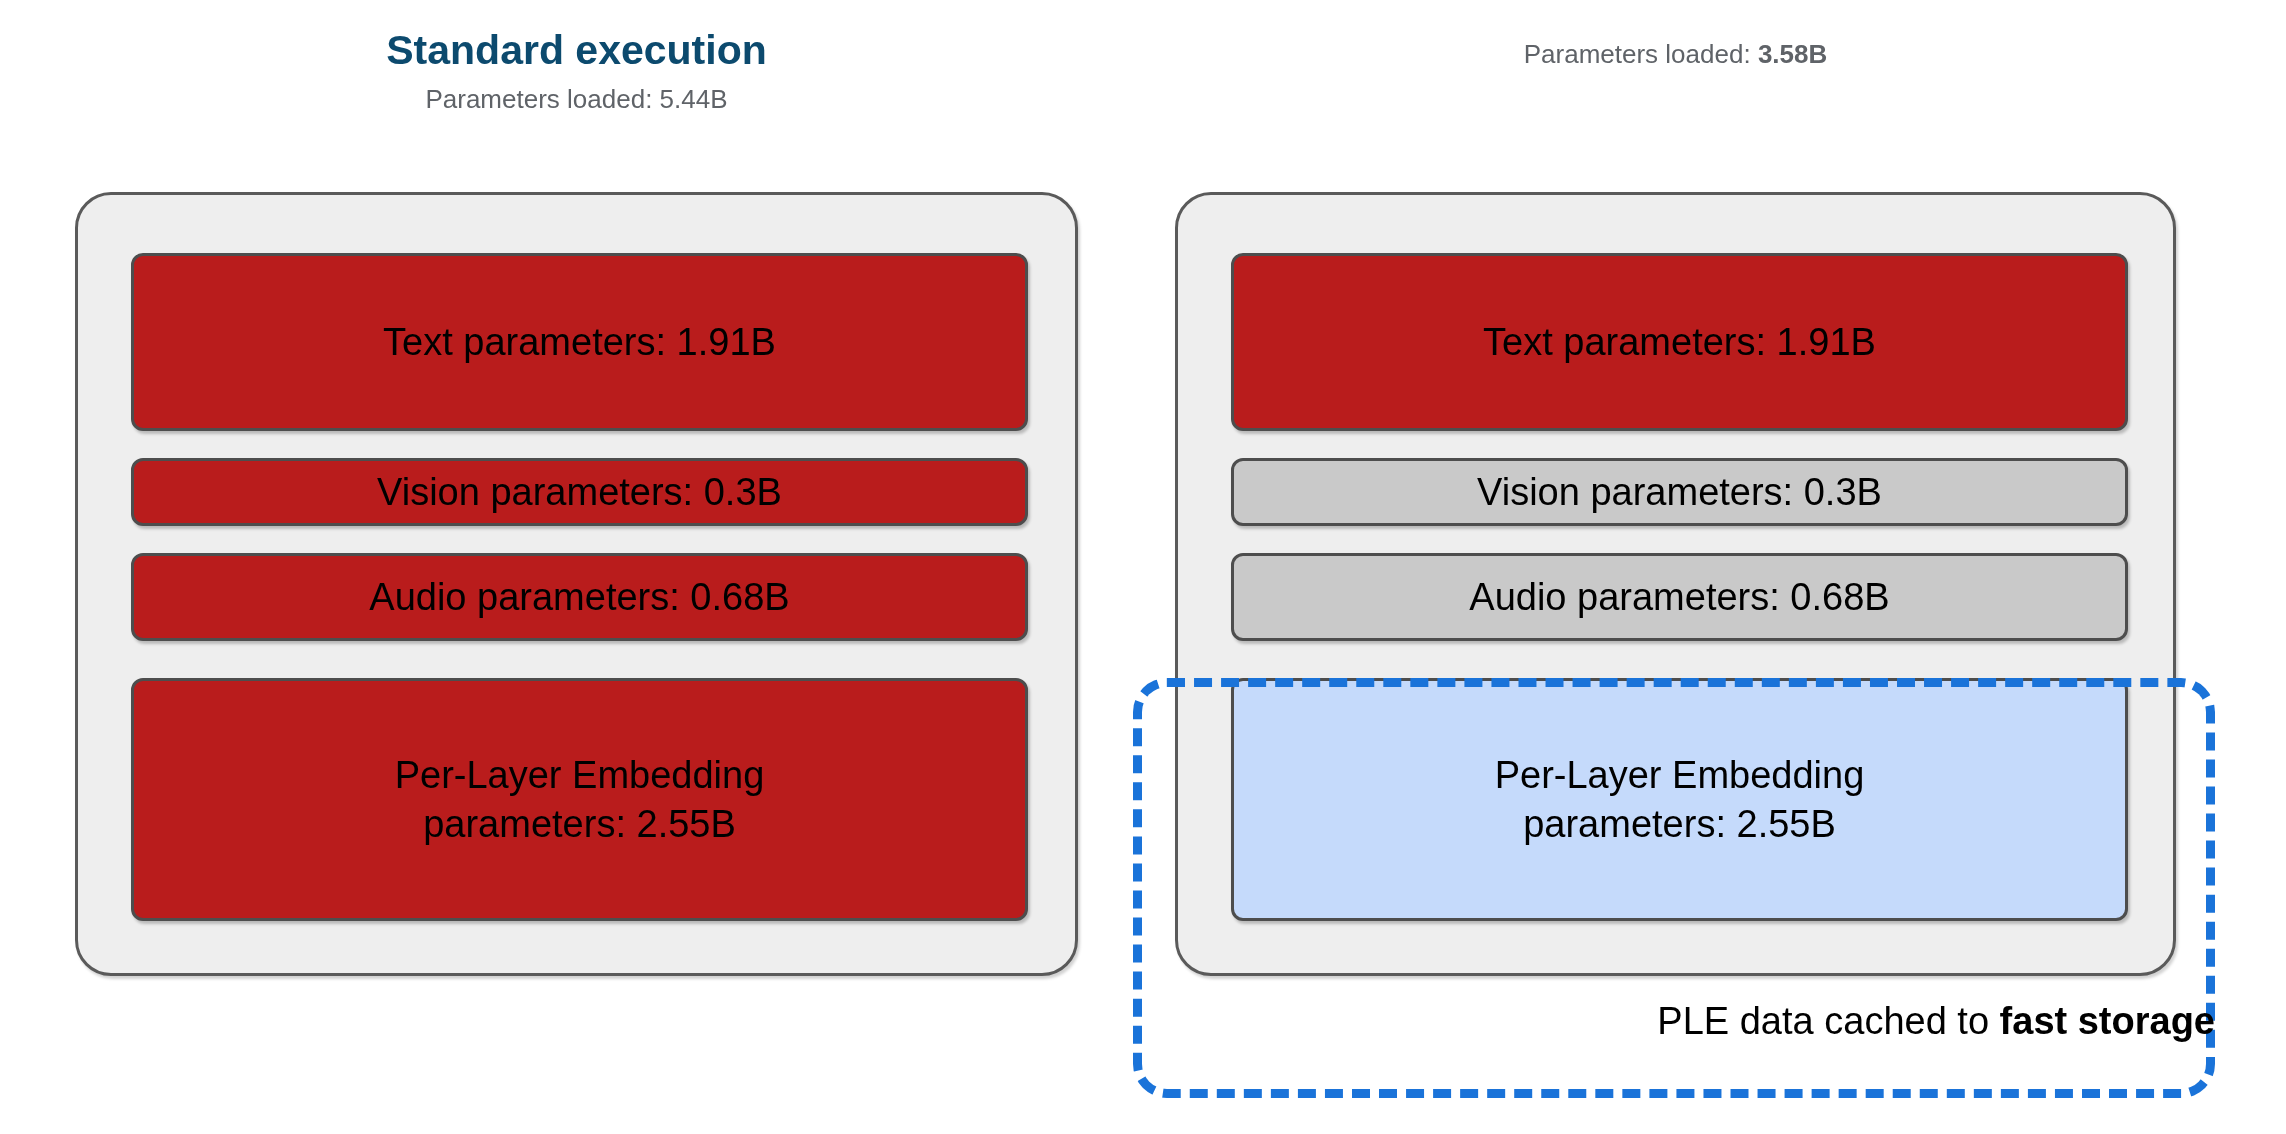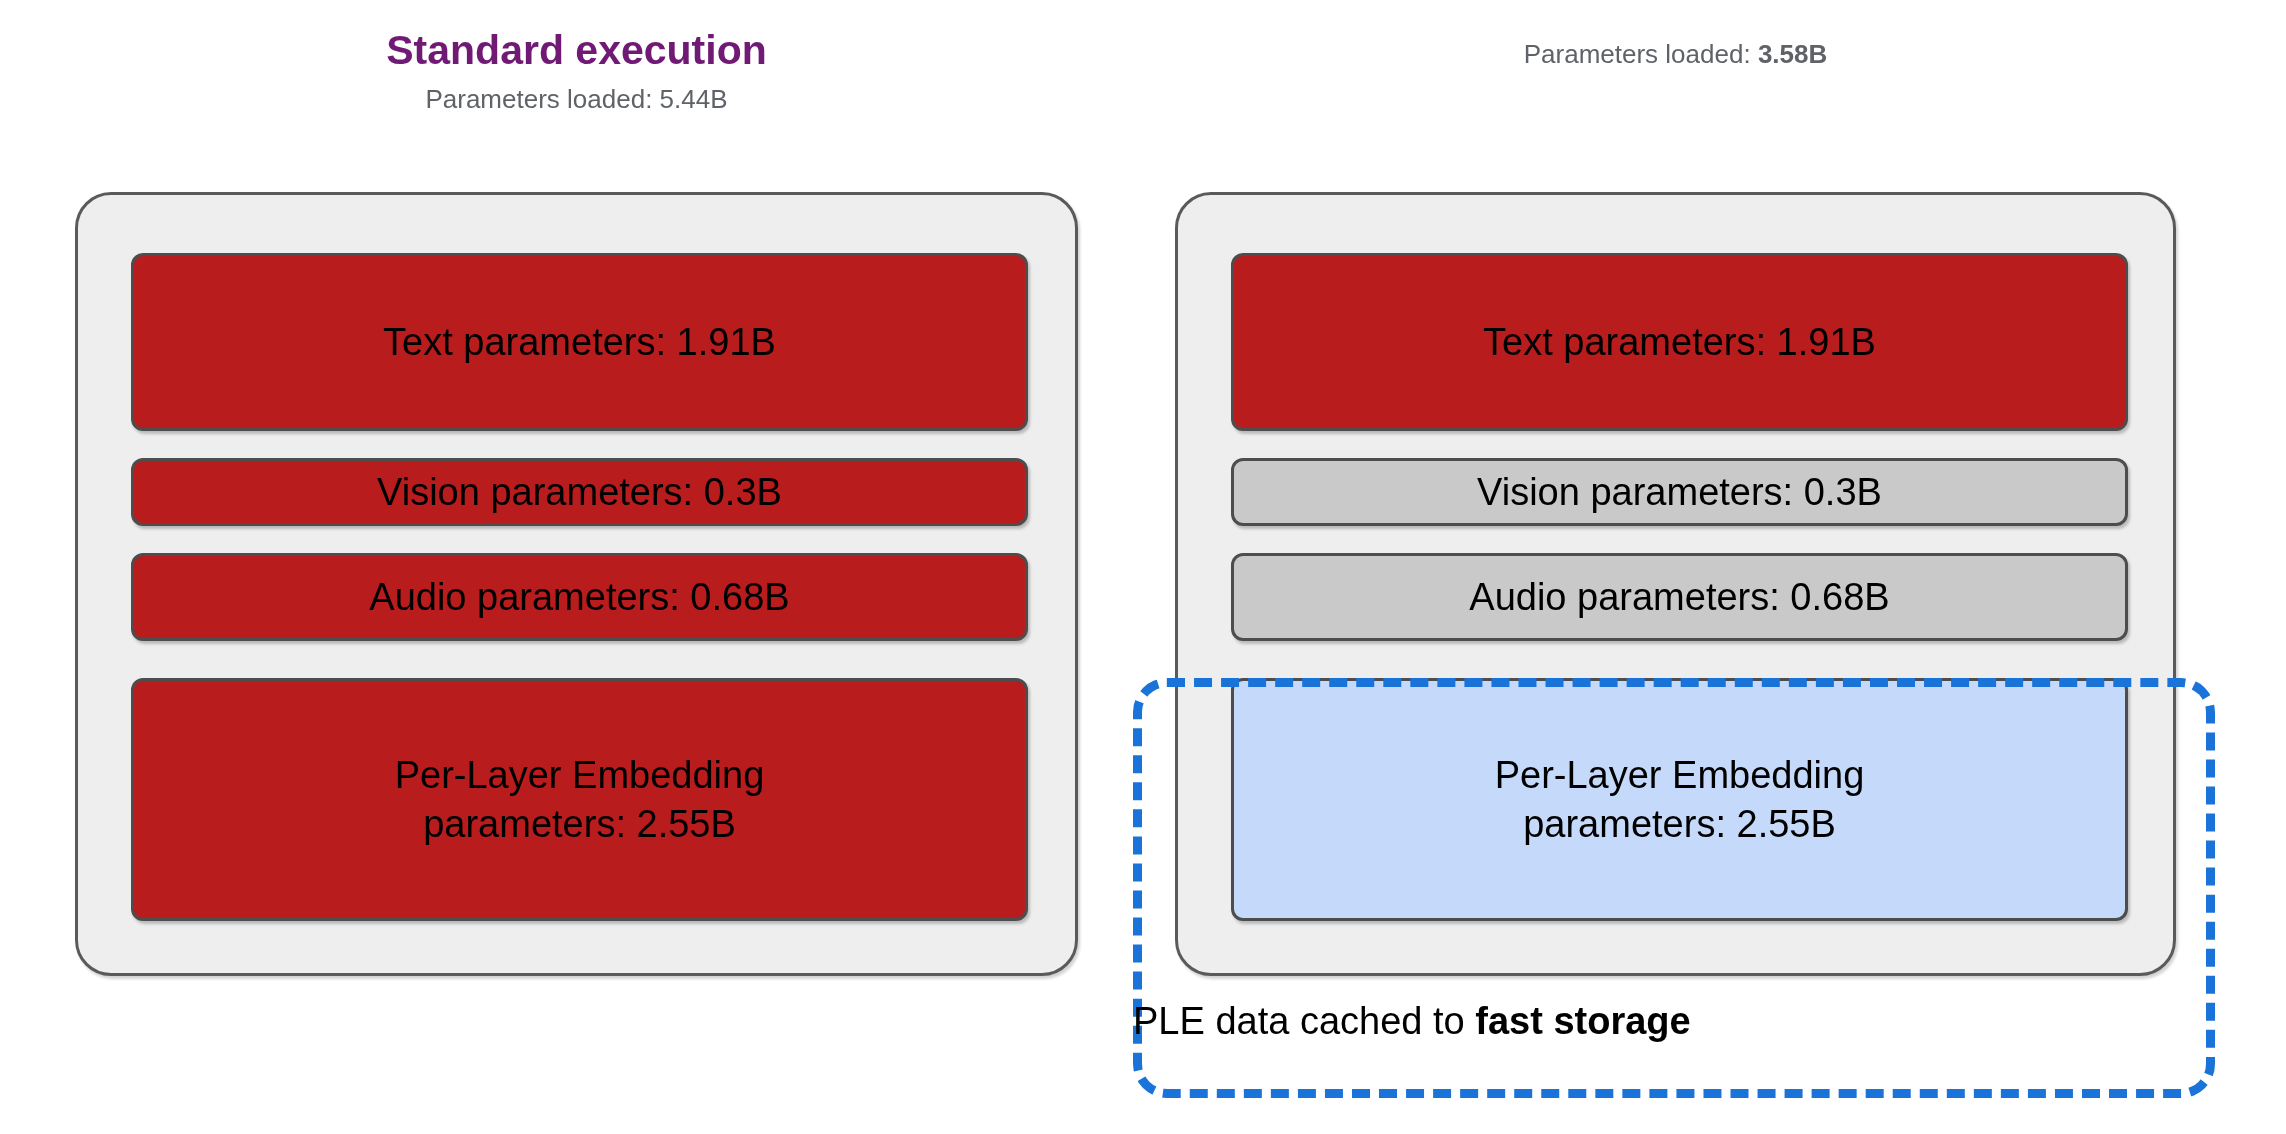--- a/index.html
+++ b/index.html
@@ -23,21 +23,21 @@
 
   
   .panel-head {
     position: absolute;
     text-align: center;
     color: #5f6368;
   }
   .panel-title {
     font-size: 41px;
     font-weight: bold;
-    color: #701a75;
+    color: #0c4a6e;
     line-height: 1.1;
     white-space: nowrap;
   }
   .panel-sub {
     font-size: 26px;
     font-weight: normal;
     color: #5f6368;
     line-height: 1.1;
     margin-top: 12px;
     white-space: nowrap;
@@ -77,21 +77,21 @@
   .cache-region {
     position: absolute;
     box-sizing: border-box;
     border: 9px dashed #1a73d9;
     border-radius: 34px;
     background: transparent;
     pointer-events: none;
   }
   .cache-caption {
     position: absolute;
-    text-align: left;
+    text-align: right;
     font-size: 38px;
     color: #000000;
     white-space: nowrap;
   }
   .cache-caption b { font-weight: bold; }
 </style>
 </head>
 <body>
 
 <div class="stage">

